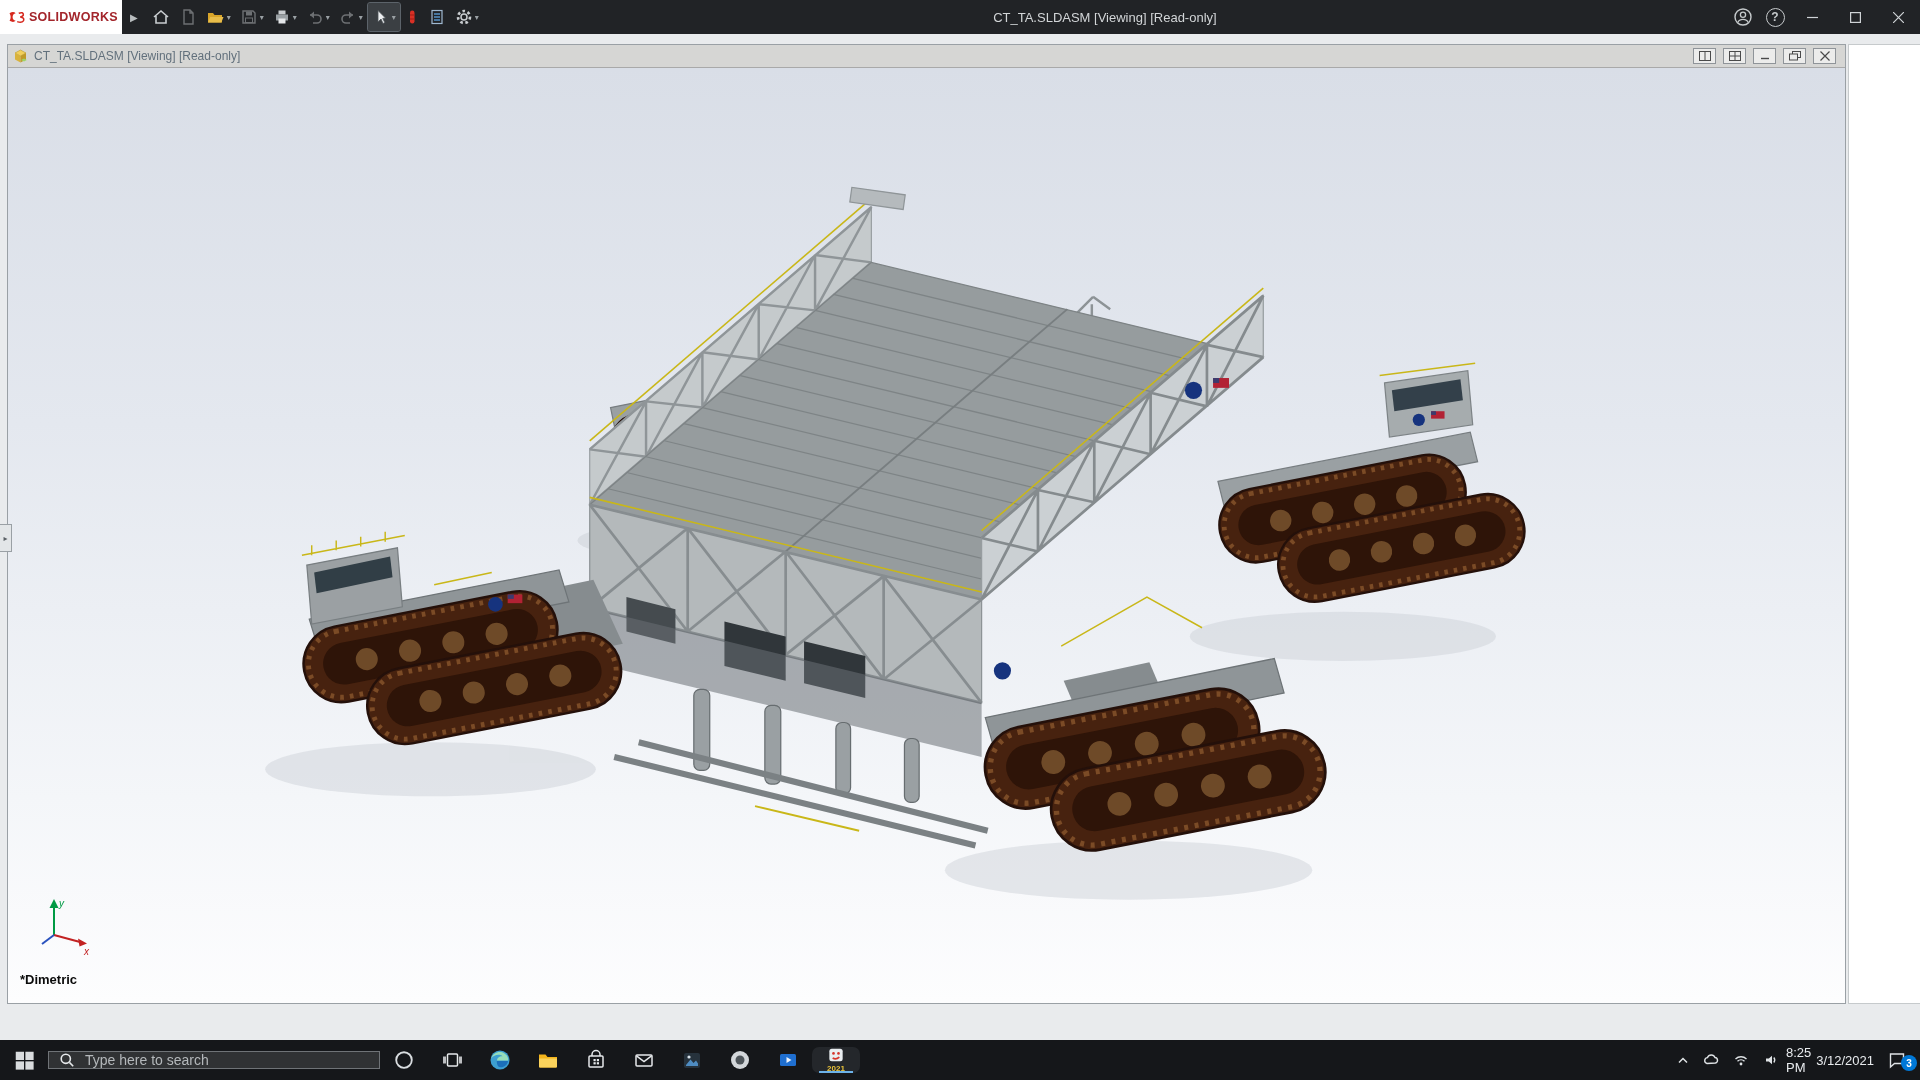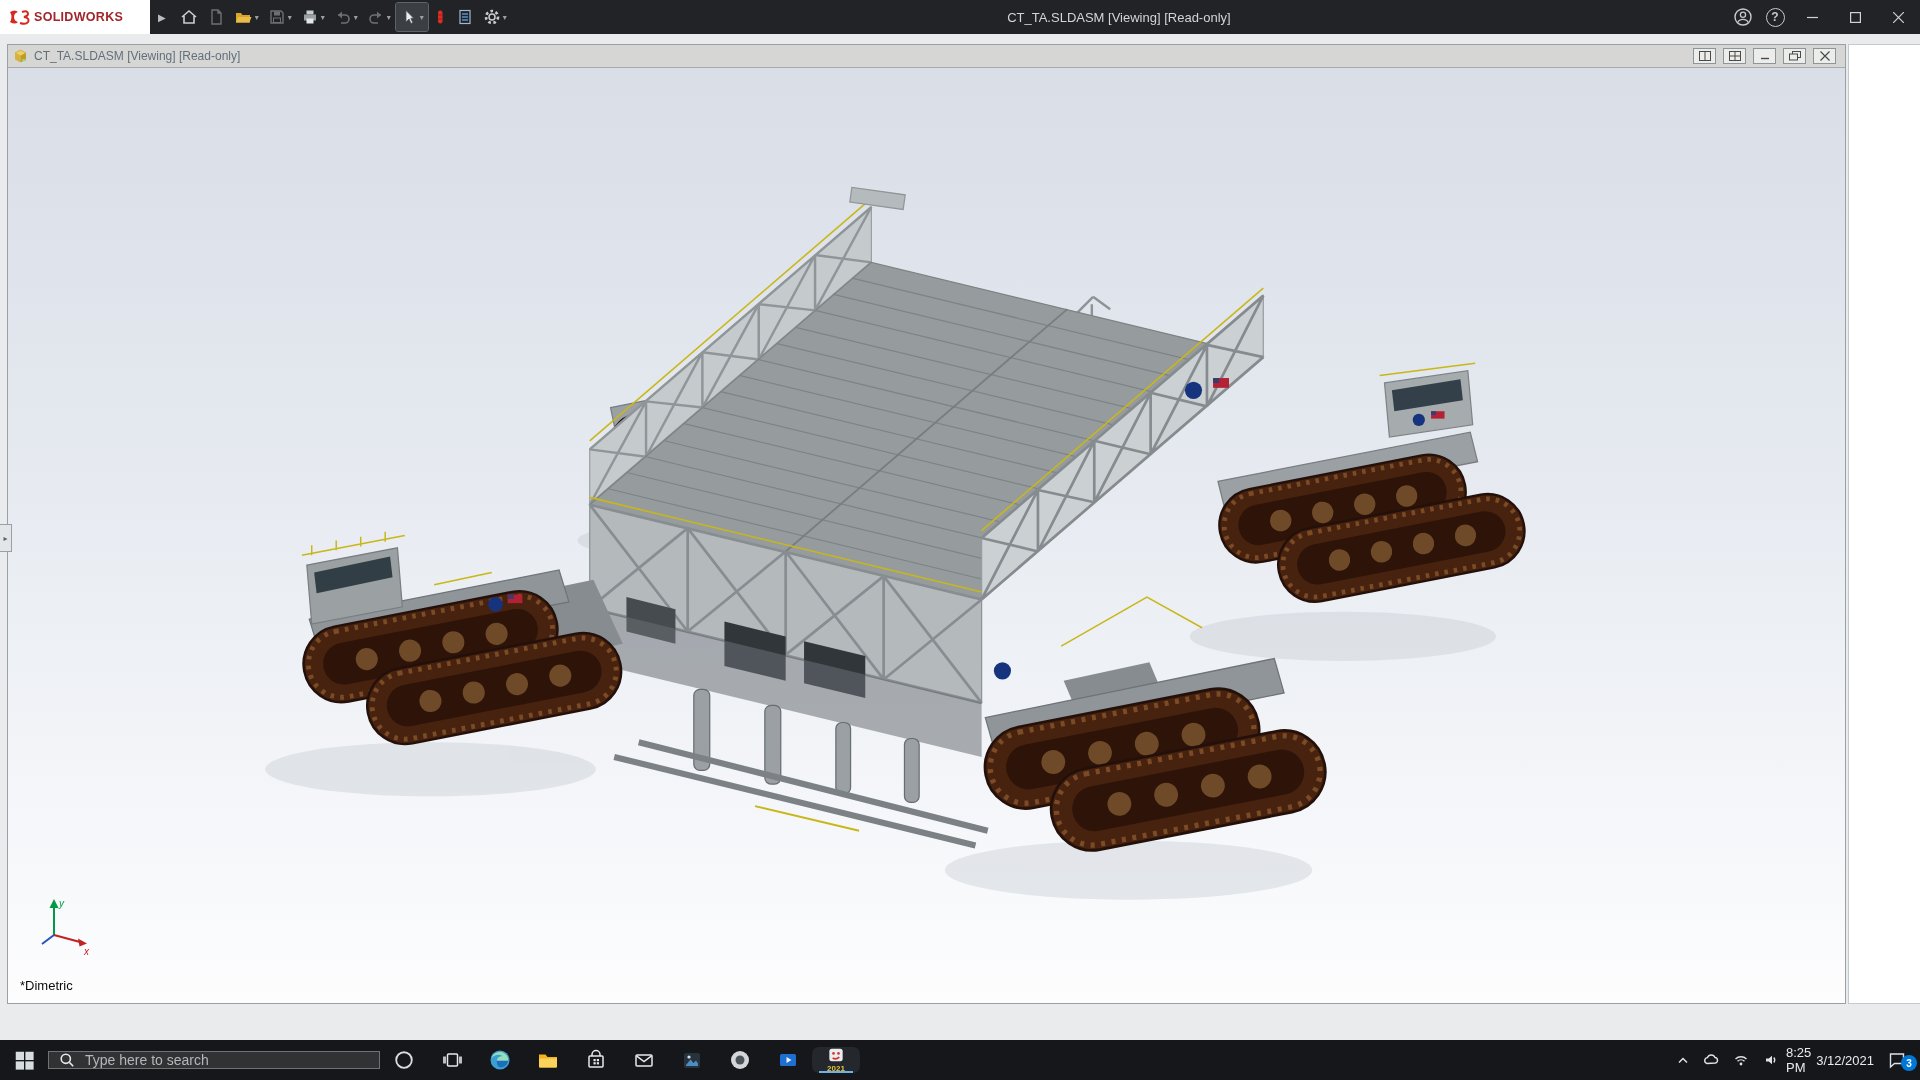--- a/index.html
+++ b/index.html
@@ -1,21 +1,21 @@
 <!DOCTYPE html>
 <html><head>
 <meta charset="utf-8">
 <style>
   * { margin:0; padding:0; box-sizing:border-box; }
   html,body { width:1920px; height:1080px; overflow:hidden; font-family:"Liberation Sans",sans-serif; background:#fff; }
   .screen { position:relative; width:1920px; height:1080px; }
 
   
   .titlebar { position:absolute; top:0; left:0; width:1920px; height:34px; background:#212326; display:flex; align-items:center; }
-  .logo-area { width:150px; align-self:stretch; background:#ffffff; display:flex; align-items:center; gap:4px; padding:0 4px 0 8px; }
+  .logo-area { width:122px; align-self:stretch; background:#ffffff; display:flex; align-items:center; gap:4px; padding:0 4px 0 8px; }
   .brand { color:#a3252b; font-weight:700; font-size:12.5px; letter-spacing:.3px; }
   .menu-expand { color:#b9bdbf; font-size:10px; padding:0 8px; cursor:default; }
   .toolbar { display:flex; align-items:center; gap:1px; margin-left:2px; }
   .tbtn { height:28px; display:flex; align-items:center; padding:0 4px; border-radius:2px; }
   .tbtn.active { background:#3b3f43; outline:1px solid #5c636a; }
   .tbtn.disabled svg { opacity:.45; }
   .caret { color:#9aa0a4; font-size:8px; margin-left:2px; }
   .tb-title { flex:1; text-align:center; color:#d2d5d7; font-size:13px; white-space:nowrap; overflow:hidden; }
   .tb-right { display:flex; align-items:center; height:100%; }
   .circle-btn { width:32px; height:100%; display:flex; align-items:center; justify-content:center; }
@@ -24,21 +24,21 @@
 
   
   .client { position:absolute; top:34px; left:0; width:1920px; height:1006px; background:#e9ebed; }
   .docwin { position:absolute; left:7px; top:10px; width:1839px; height:960px; border:1px solid #9aa0a5; background:#fff; }
   .docbar { height:23px; background:#d6d6d4; border-bottom:1px solid #a9a9a9; display:flex; align-items:center; padding:0 5px; gap:6px; }
   .doc-title { font-size:12px; color:#62707c; white-space:nowrap; }
   .docbtns { margin-left:auto; display:flex; gap:7px; padding-right:4px; }
   .docbtn { width:23px; height:16px; border:1px solid #8f9499; background:#ececeb; display:flex; align-items:center; justify-content:center; }
   .viewport { position:relative; width:100%; height:935px; background:linear-gradient(180deg,#d9dee7 0%,#e4e8ef 38%,#f4f6f9 78%,#fdfdfe 100%); overflow:hidden; }
   .model-svg { position:absolute; inset:0; width:100%; height:100%; }
-  .vlabel { position:absolute; left:12px; bottom:10px; font-size:13px; font-weight:400; color:#0b0b0b; }
+  .vlabel { position:absolute; left:12px; bottom:16px; font-size:13px; font-weight:700; color:#0b0b0b; }
   .triad { position:absolute; left:26px; bottom:46px; width:64px; height:64px; }
   .taskpane { position:absolute; left:1848px; top:10px; width:72px; height:960px; background:#ffffff; border:1px solid #c6cacc; border-right:none; }
   .panel-tab { position:absolute; left:0; top:490px; width:12px; height:28px; background:#e3e6e8; border:1px solid #9aa0a5; border-left:none; color:#5a6065; font-size:8px; display:flex; align-items:center; justify-content:center; }
 
   
   .taskbar { position:absolute; left:0; bottom:0; width:1920px; height:40px; background:#15171a; display:flex; align-items:center; }
   .tk-btn { width:48px; display:flex; flex-direction:column; align-items:center; justify-content:center; position:relative; }
   .tk-btn.active { background:#24272b;border-radius:7px; }
   .indicator { position:absolute; bottom:0; left:7px; right:7px; height:2px; background:#6cb2e8; }
   .search { width:332px; position:relative; background:#303234; border:1px solid #6f7377; display:flex; align-items:center; }

